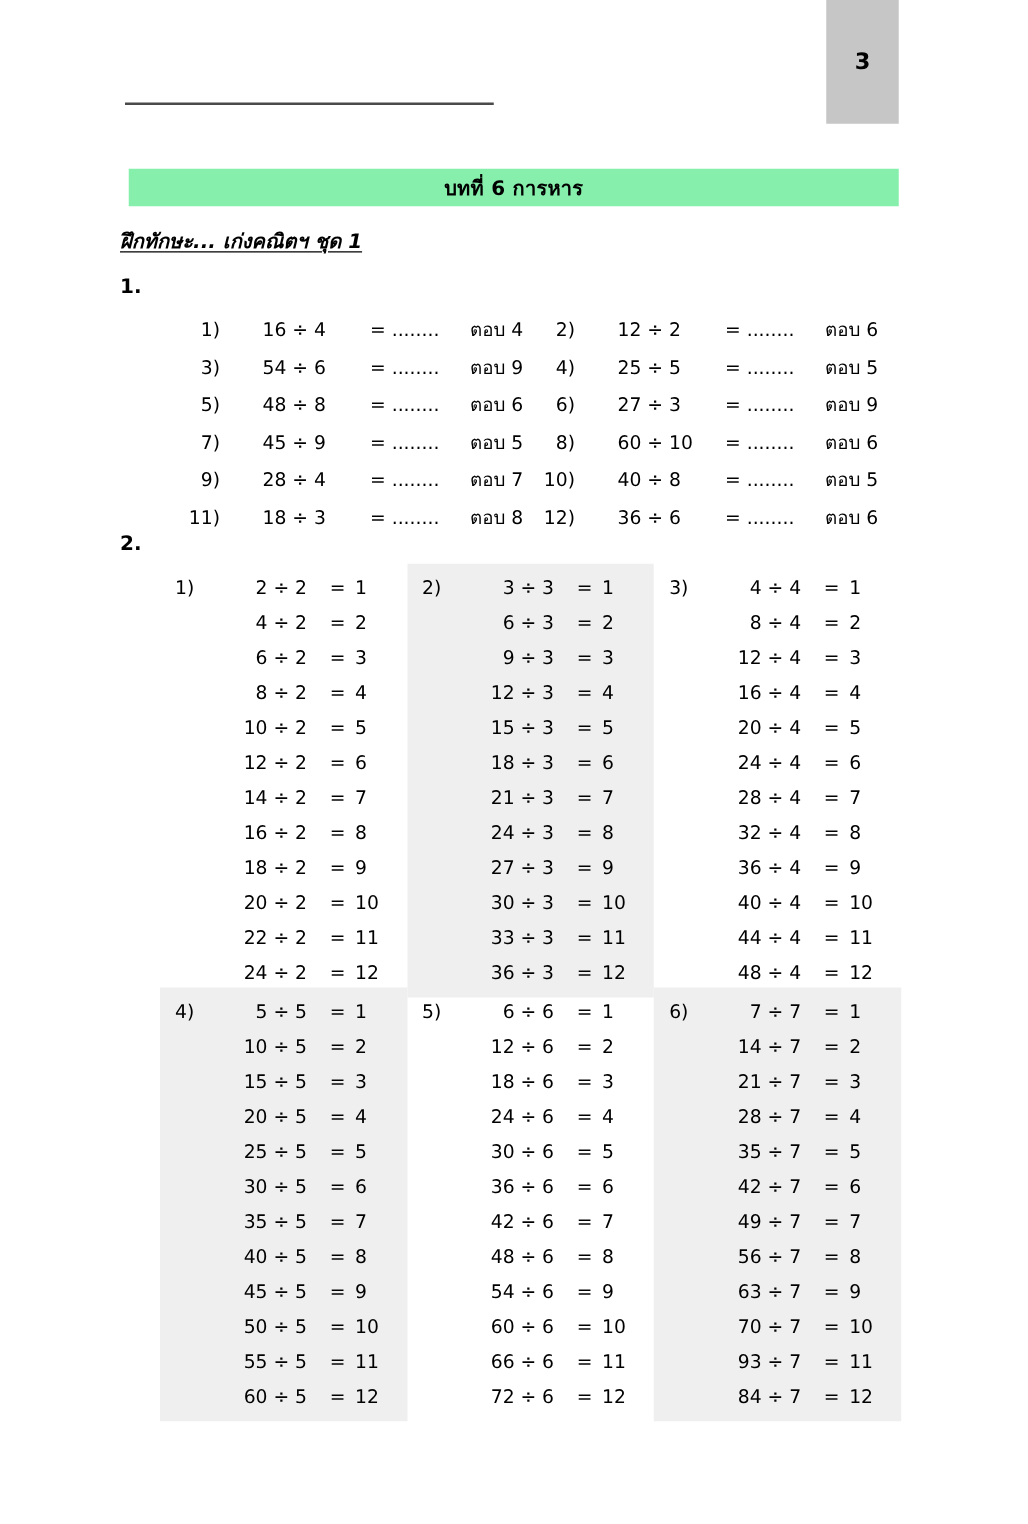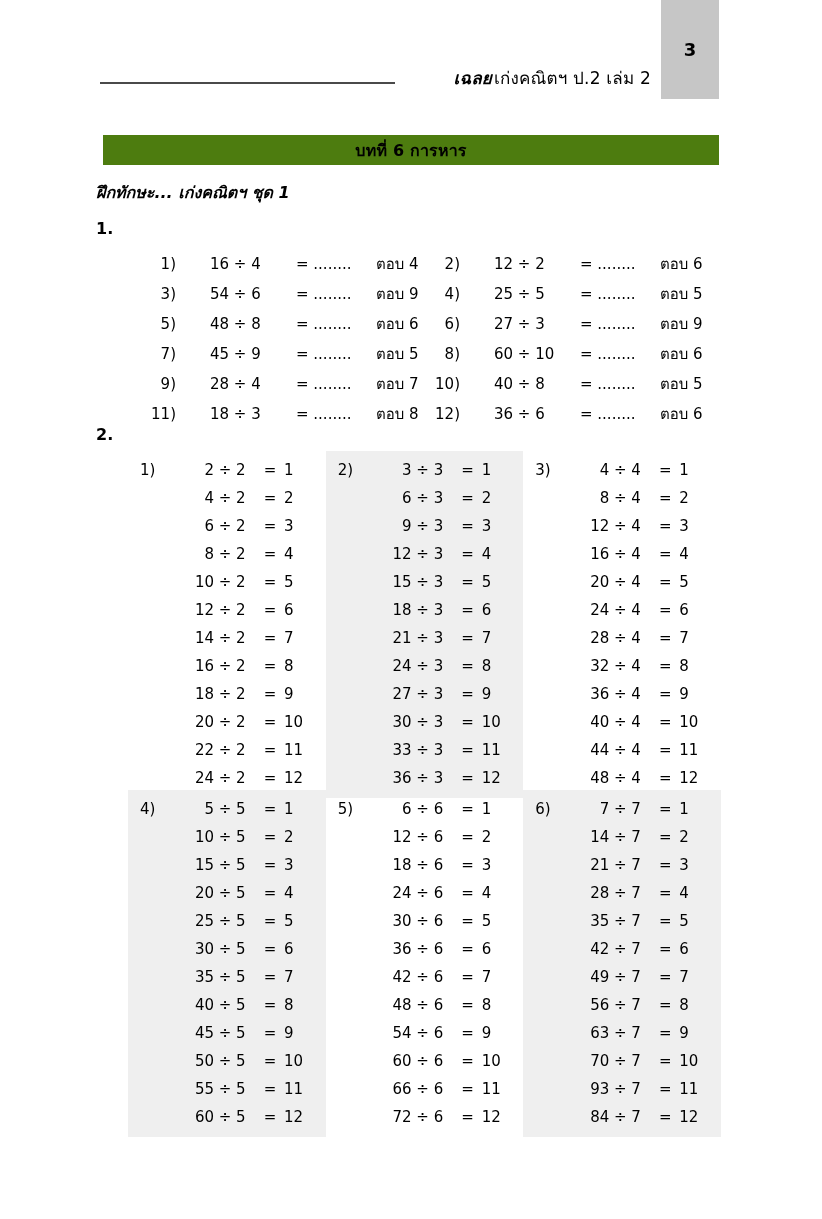--- a/index.html
+++ b/index.html
@@ -66,39 +66,40 @@
     padding-right: 2px;
   }
 
   
   .chapter-bar {
     position: absolute;
     left: 103px;
     top: 135px;
     width: 616px;
     height: 30px;
-    background: #4d7c0f;
+    background: #86efac;
     display: flex;
     align-items: center;
     justify-content: center;
   }
   .chapter-bar .title {
     font-size: 16px;
     font-weight: bold;
     letter-spacing: 0.2px;
   }
 
   
   .skill-heading {
     position: absolute;
     left: 96px;
     top: 180px;
     font-size: 16px;
     font-weight: bold;
     font-style: italic;
+    text-decoration: underline;
     text-underline-offset: 3px;
     white-space: nowrap;
   }
 
   
   .ex-heading {
     position: absolute;
     display: flex;
     align-items: baseline;
     white-space: nowrap;
@@ -216,23 +217,20 @@
     width: 26px;
     flex: 0 0 26px;
     text-align: left;
   }
 </style>
 </head>
 <body>
 
 <div class="running-head">
   <div class="head-rule"></div>
-  <div class="head-text">
-    <span class="emph">เฉลย</span><span>เก่งคณิตฯ ป.2 เล่ม 2</span>
-  </div>
 </div>
 
 <div class="page-number-box">
   <span class="num">3</span>
 </div>
 
 <div class="chapter-bar">
   <span class="title">บทที่ 6 การหาร</span>
 </div>
 

